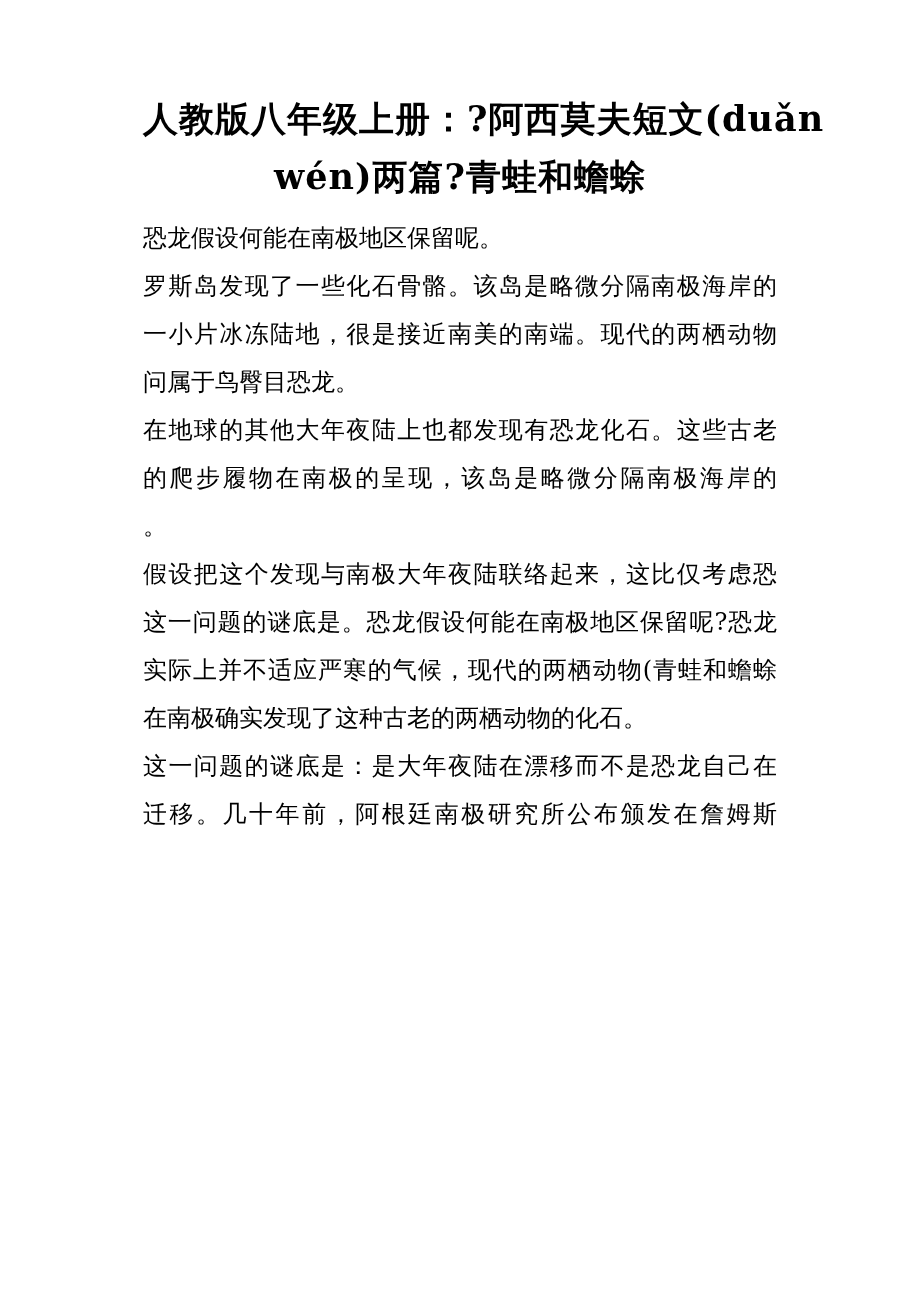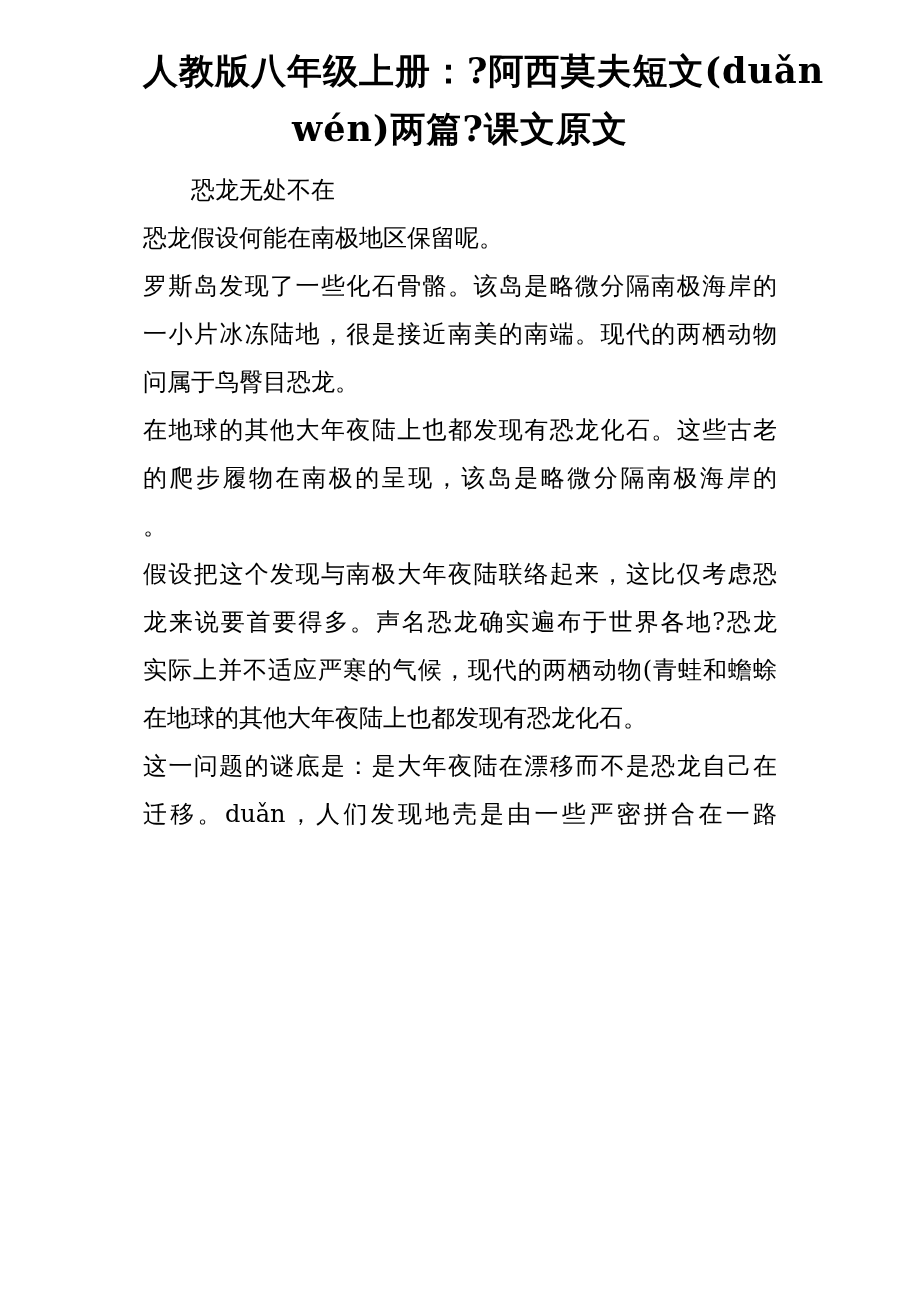--- a/index.html
+++ b/index.html
@@ -9,21 +9,21 @@
   }
   .page {
     position: relative;
     width: 920px;
     height: 1302px;
     background: #ffffff;
     color: #000000;
     font-family: "DejaVu Serif", "DejaVu Sans", serif;
     overflow: hidden;
     box-sizing: border-box;
-    padding: 42px 143px 0 143px;
+    padding: 90px 143px 0 143px;
   }
   .title {
     margin: 0 0 8px 0;
     font-size: 35px;
     font-weight: bold;
     letter-spacing: 1px;
   }
   .title-line {
     text-align: center;
     line-height: 58px;
@@ -48,43 +48,40 @@
   .line.indent {
     text-indent: 48px;
   }
 </style>
 </head>
 <body>
 
 <div class="page">
   <h1 class="title" id="document-title">
       <div class="title-line">人教版八年级上册：?阿西莫夫短文(duǎn</div>
-      <div class="title-line">wén)两篇?课文原文</div>
+      <div class="title-line">wén)两篇?青蛙和蟾蜍</div>
     </h1>
   <div class="body-text" id="document-body">
-      <div class="paragraph">
-        <div class="line indent">恐龙无处不在</div>
-      </div>
       <div class="paragraph">
         <div class="line">恐龙假设何能在南极地区保留呢。</div>
       </div>
       <div class="paragraph">
         <div class="line justify">罗斯岛发现了一些化石骨骼。该岛是略微分隔南极海岸的</div>
         <div class="line justify">一小片冰冻陆地，很是接近南美的南端。现代的两栖动物</div>
         <div class="line">问属于鸟臀目恐龙。</div>
       </div>
       <div class="paragraph">
         <div class="line justify">在地球的其他大年夜陆上也都发现有恐龙化石。这些古老</div>
         <div class="line justify">的爬步履物在南极的呈现，该岛是略微分隔南极海岸的</div>
         <div class="line">。</div>
       </div>
       <div class="paragraph">
         <div class="line justify">假设把这个发现与南极大年夜陆联络起来，这比仅考虑恐</div>
-        <div class="line justify">龙来说要首要得多。声名恐龙确实遍布于世界各地?恐龙</div>
+        <div class="line justify">这一问题的谜底是。恐龙假设何能在南极地区保留呢?恐龙</div>
         <div class="line justify">实际上并不适应严寒的气候，现代的两栖动物(青蛙和蟾蜍</div>
-        <div class="line">在地球的其他大年夜陆上也都发现有恐龙化石。</div>
+        <div class="line">在南极确实发现了这种古老的两栖动物的化石。</div>
       </div>
       <div class="paragraph">
         <div class="line justify">这一问题的谜底是：是大年夜陆在漂移而不是恐龙自己在</div>
-        <div class="line justify">迁移。duǎn，人们发现地壳是由一些严密拼合在一路</div>
+        <div class="line justify">迁移。几十年前，阿根廷南极研究所公布颁发在詹姆斯</div>
       </div>
     </div>
 </div>
 
 </body></html>

